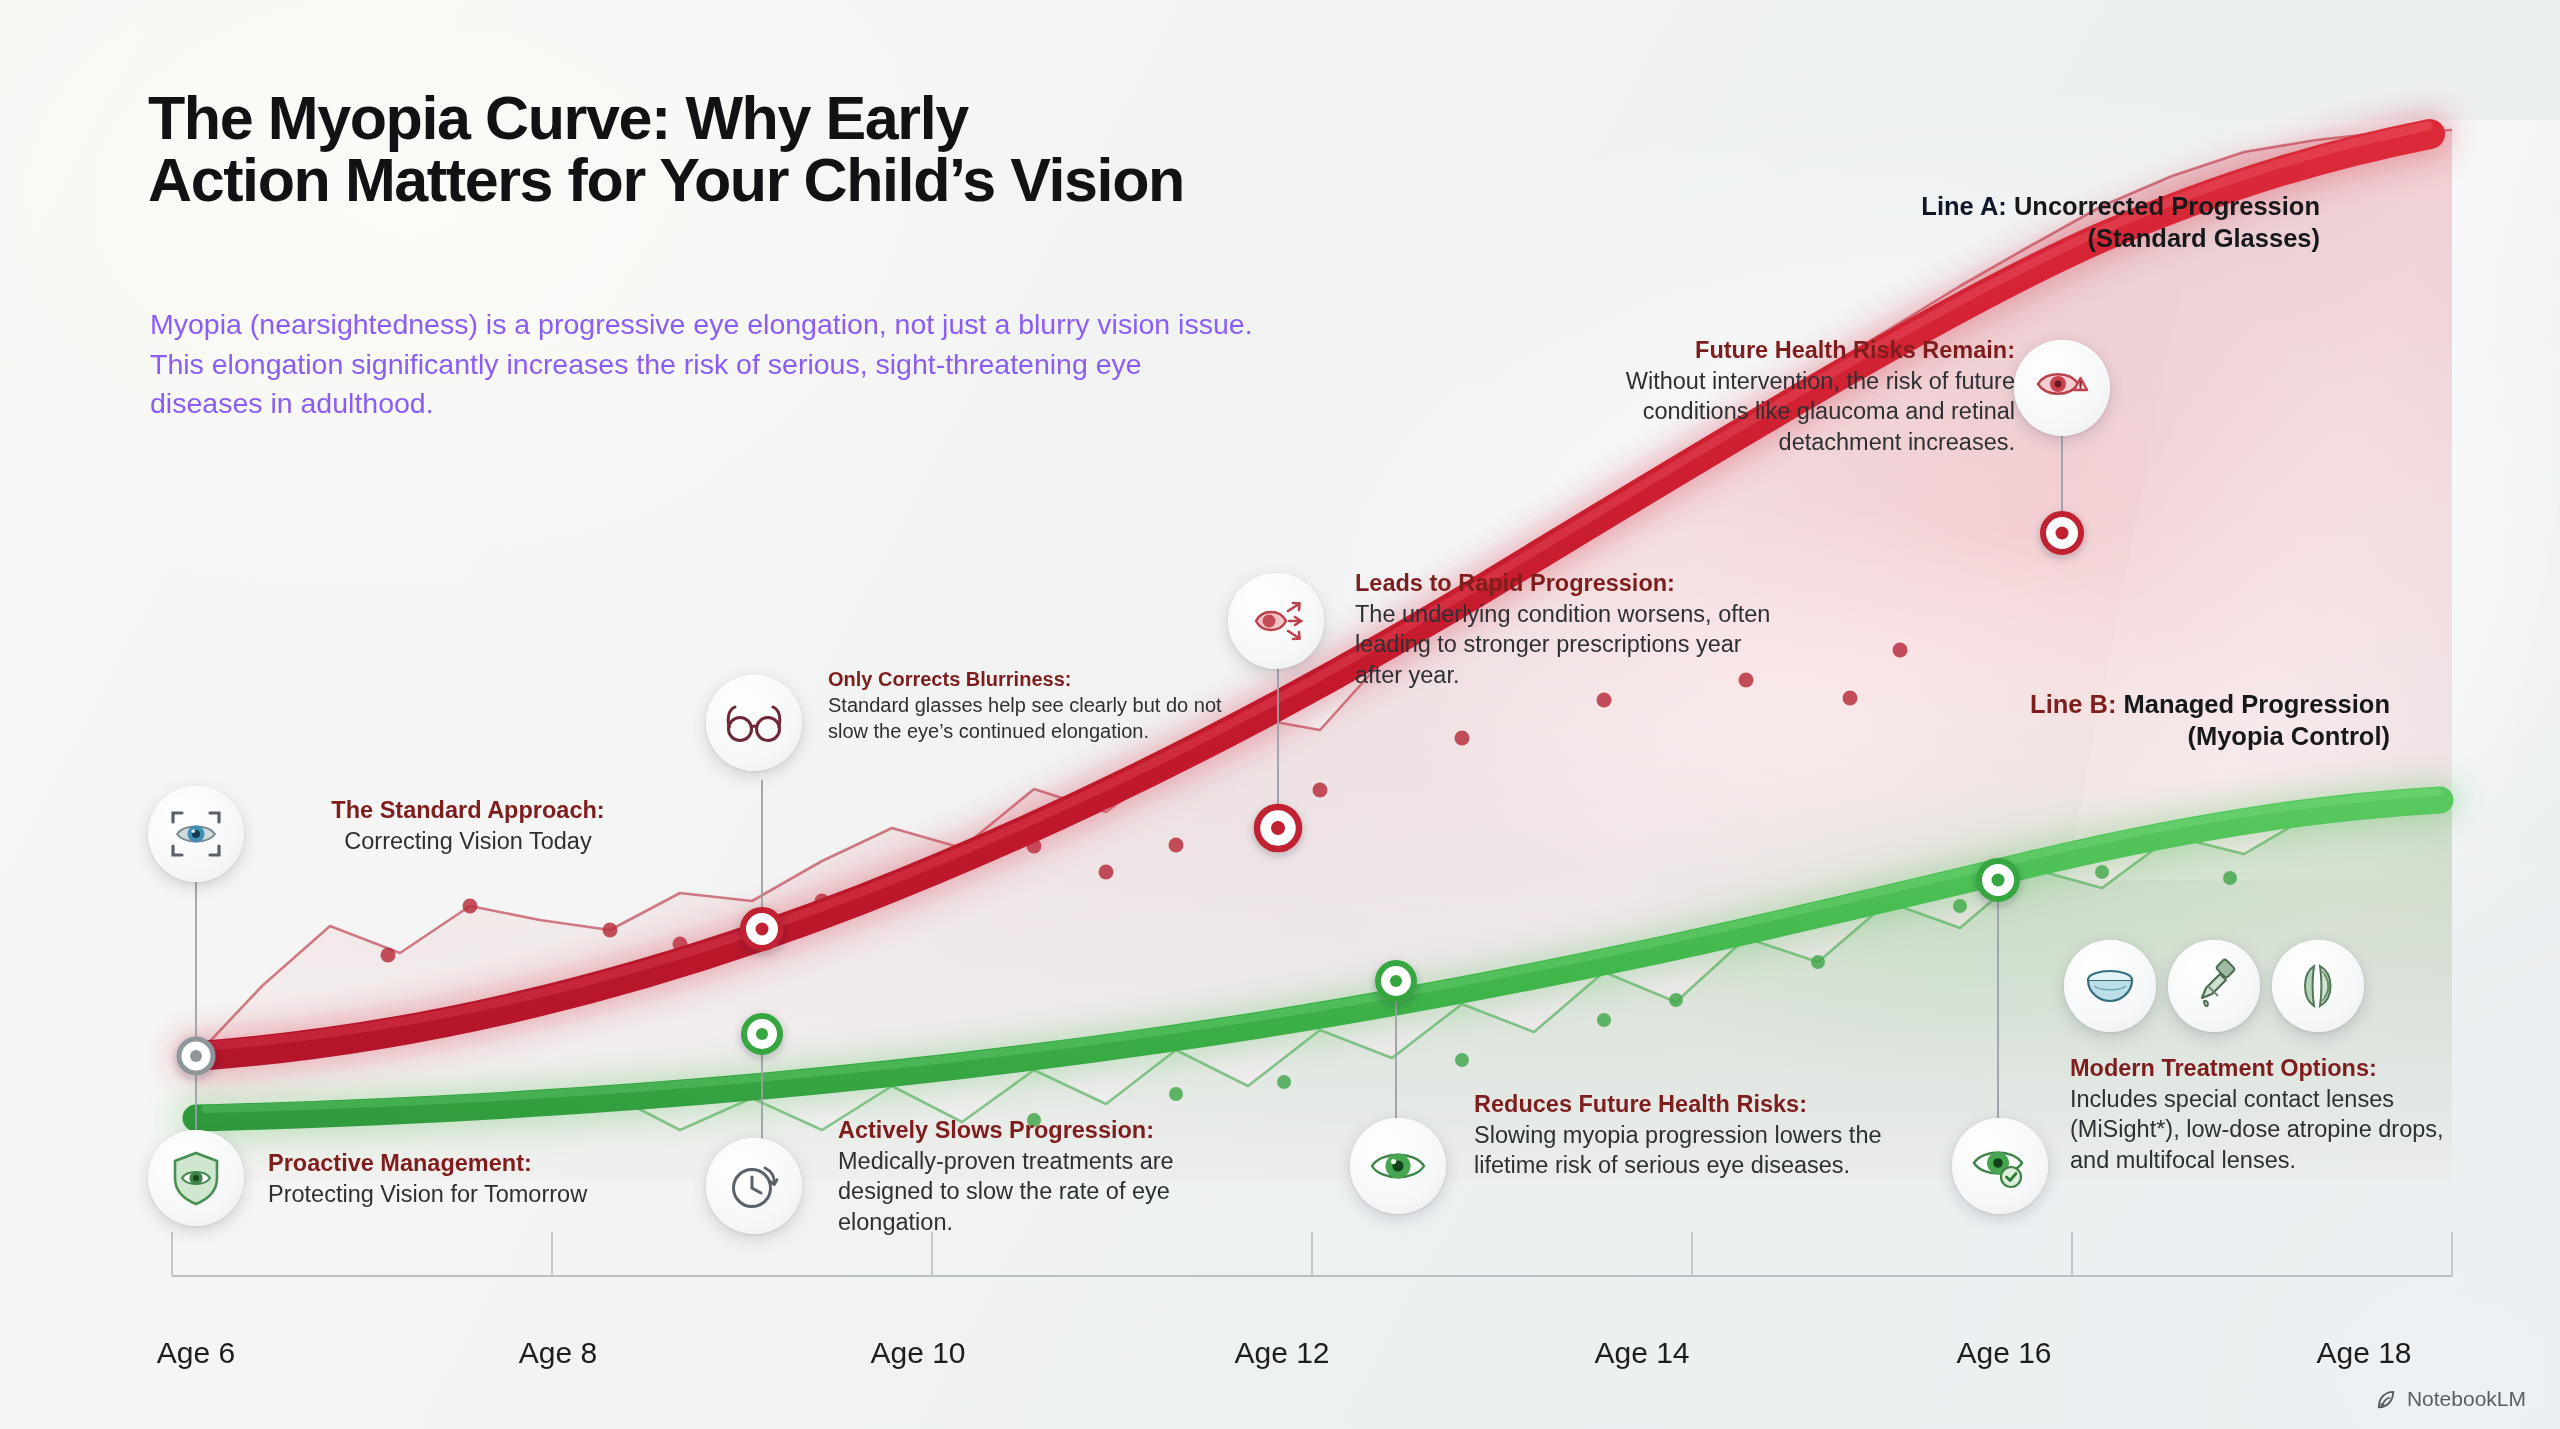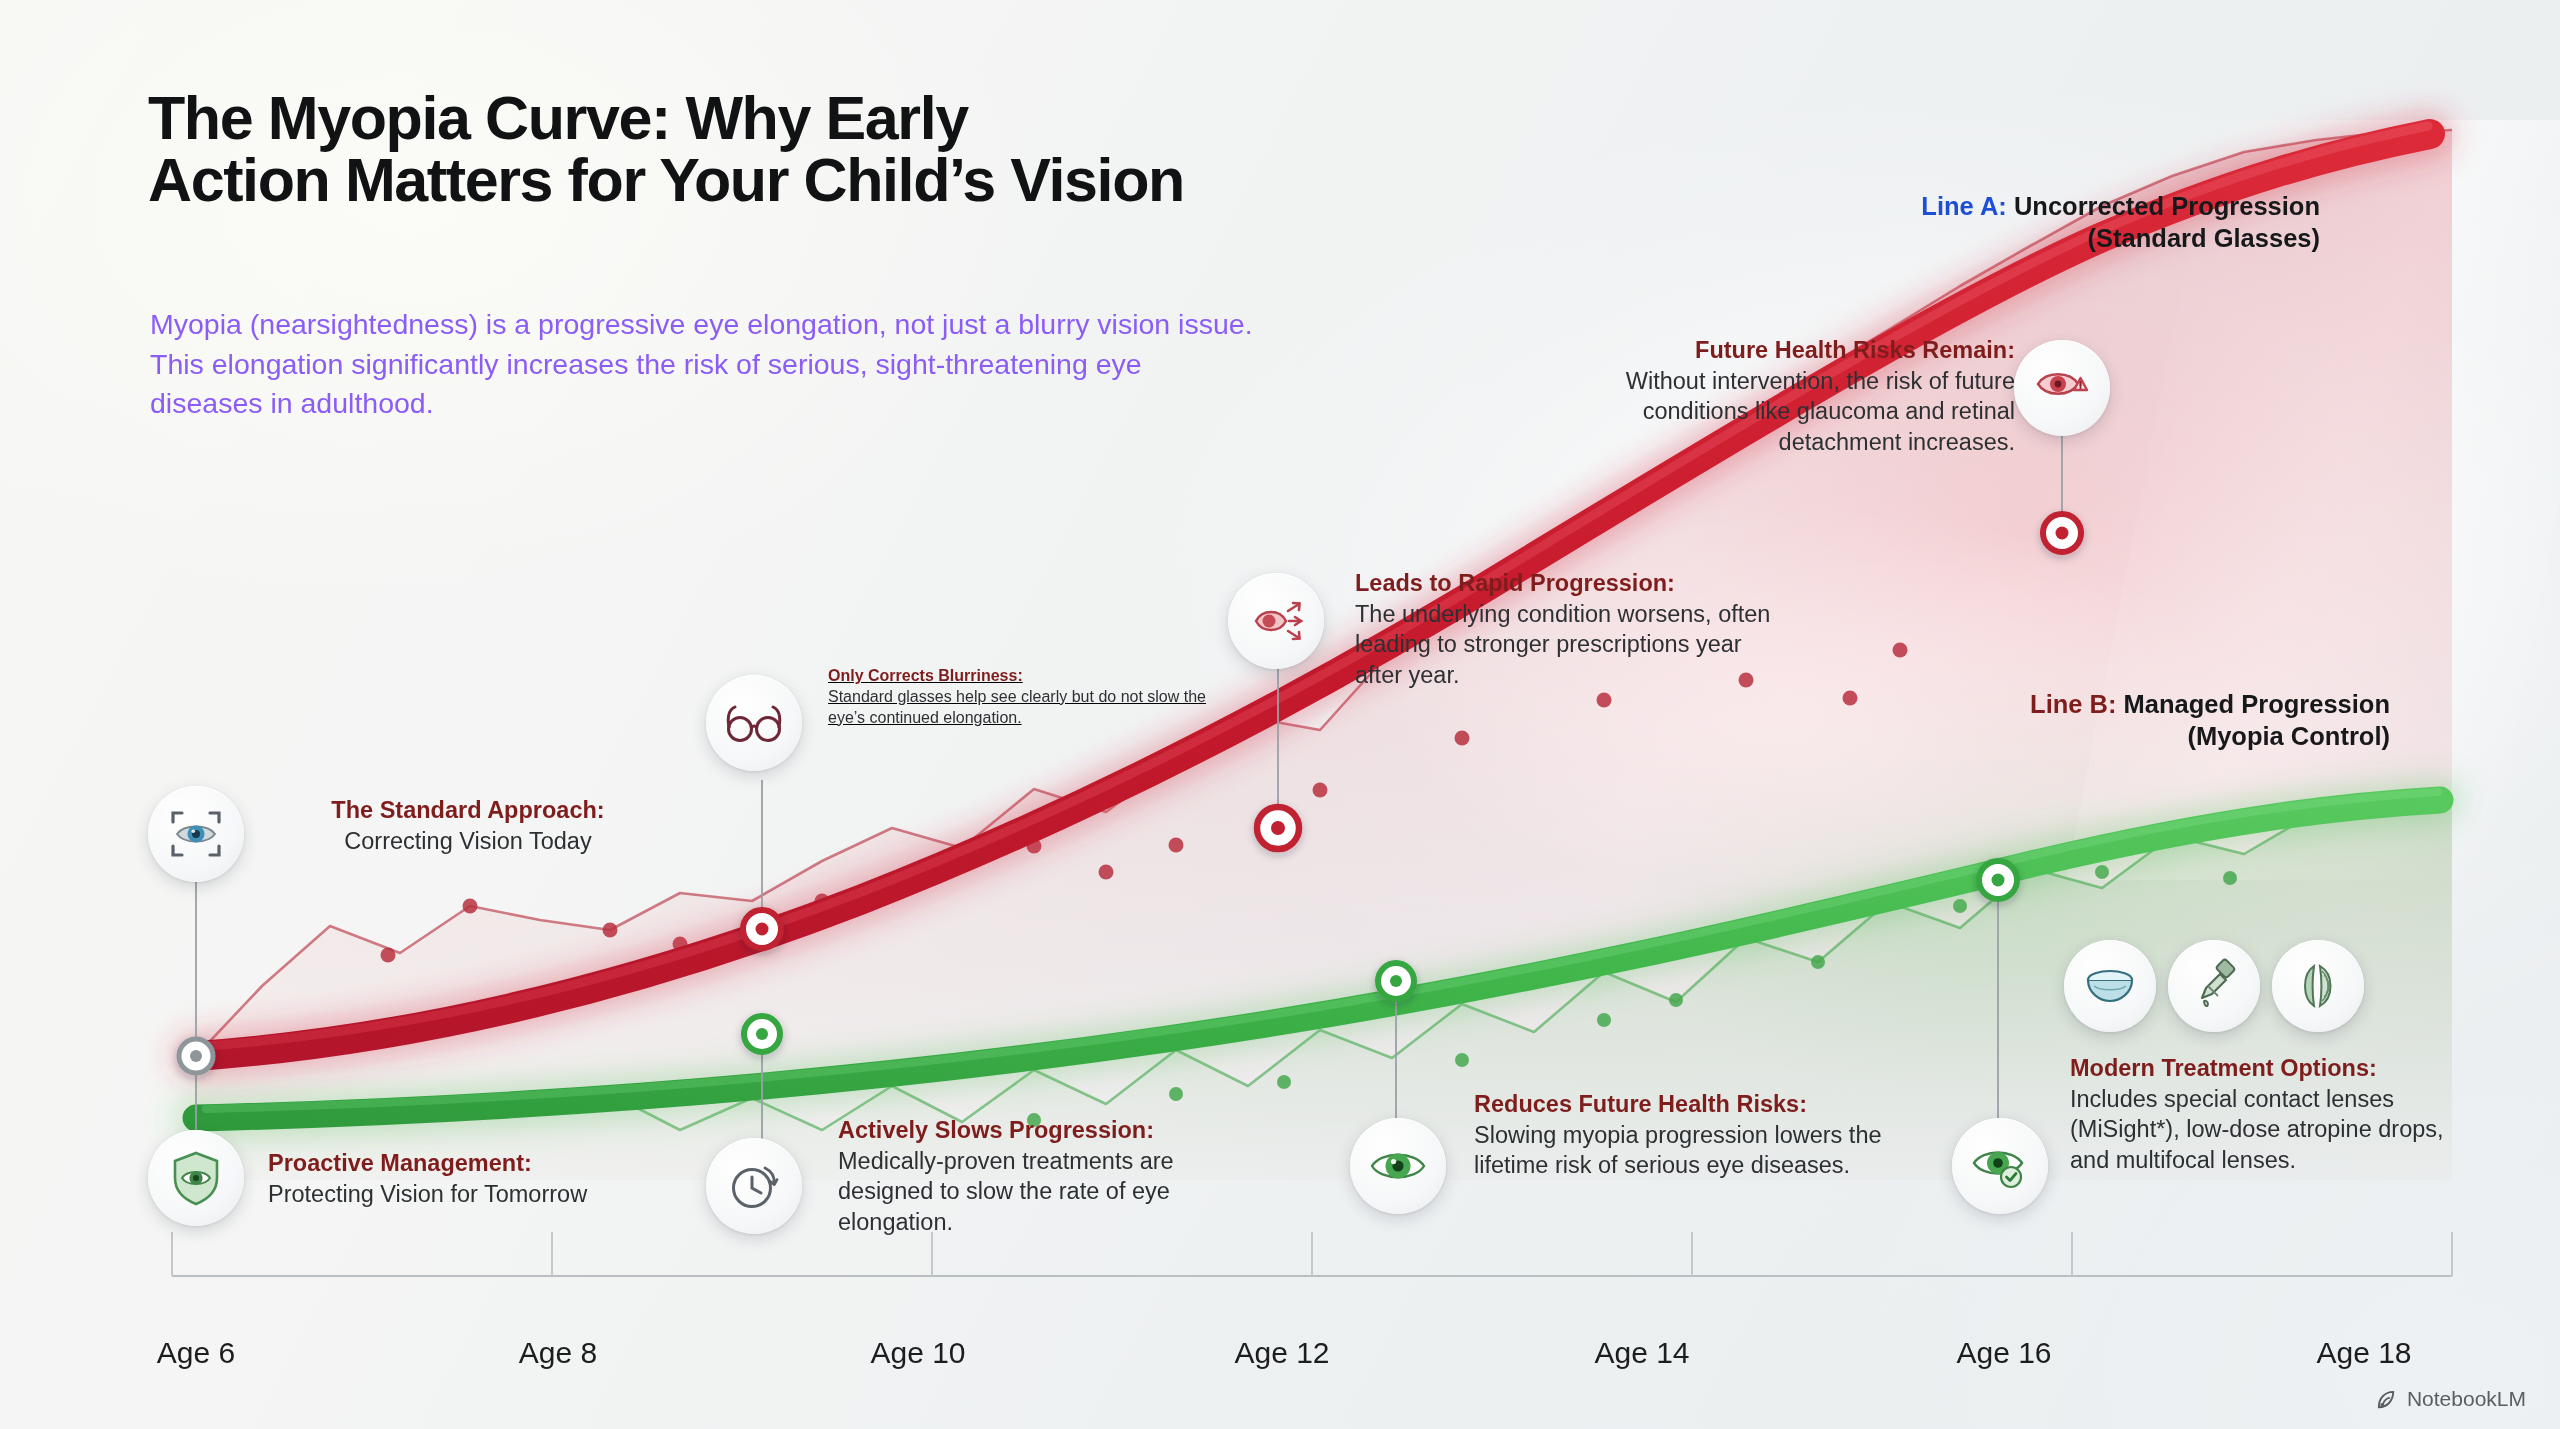--- a/index.html
+++ b/index.html
@@ -33,32 +33,32 @@
   #lede{ position:absolute; left:150px; top:305px; width:1105px;
     font-size:28.5px; line-height:1.39; color:#8b5cf6; font-weight:400; }
 
   
   #chart{ position:absolute; left:0; top:0; width:2560px; height:1429px; }
 
   
   .legend{ position:absolute; text-align:right; line-height:1.26; }
   .legend .l1{ font-size:25.5px; font-weight:700; color:#16181a; white-space:nowrap;}
   .legend .l2{ font-size:25.5px; font-weight:700; color:#16181a; }
-  .legend .tag-a{ color:#1d4ed8; }
+  .legend .tag-a{ color:#0f172a; }
   .legend .tag-b{ color:#7f1d1d;margin-top:32px; }
   #legend-a{ left:1560px; top:190px; width:760px; }
   #legend-b{ left:1560px; top:688px; width:830px; }
 
   
   .callout{ position:absolute; }
   .callout .hd{ font-weight:700; color:#7f1d1d; }
   .callout .bd{ color:#2d3033; font-weight:400; }
 
   #ca-standard{ left:268px; top:795px; width:400px; font-size:23.5px; line-height:1.30;text-align:center; }
-  #ca-blurriness{ left:828px; top:666px; width:400px; font-size:16px; line-height:1.30;text-decoration:underline; }
+  #ca-blurriness{ left:828px; top:666px; width:400px; font-size:20px; line-height:1.30; }
   #ca-rapid{ left:1355px; top:568px; width:430px; font-size:23.5px; line-height:1.30; }
   #ca-future{ left:1565px; top:335px; width:450px; font-size:23.5px; line-height:1.30; text-align:right; }
   #ca-proactive{ left:268px; top:1148px; width:430px; font-size:23.5px; line-height:1.30; }
   #ca-slows{ left:838px; top:1115px; width:400px; font-size:23.5px; line-height:1.30; }
   #ca-reduces{ left:1474px; top:1089px; width:430px; font-size:23.5px; line-height:1.30; }
   #ca-modern{ left:2070px; top:1053px; width:400px; font-size:23.5px; line-height:1.30; }
 
   
   .bubble{ position:absolute; border-radius:50%;
     background:radial-gradient(circle at 36% 30%, #ffffff 0%, #f6f7f8 62%, #e9ebee 100%);

